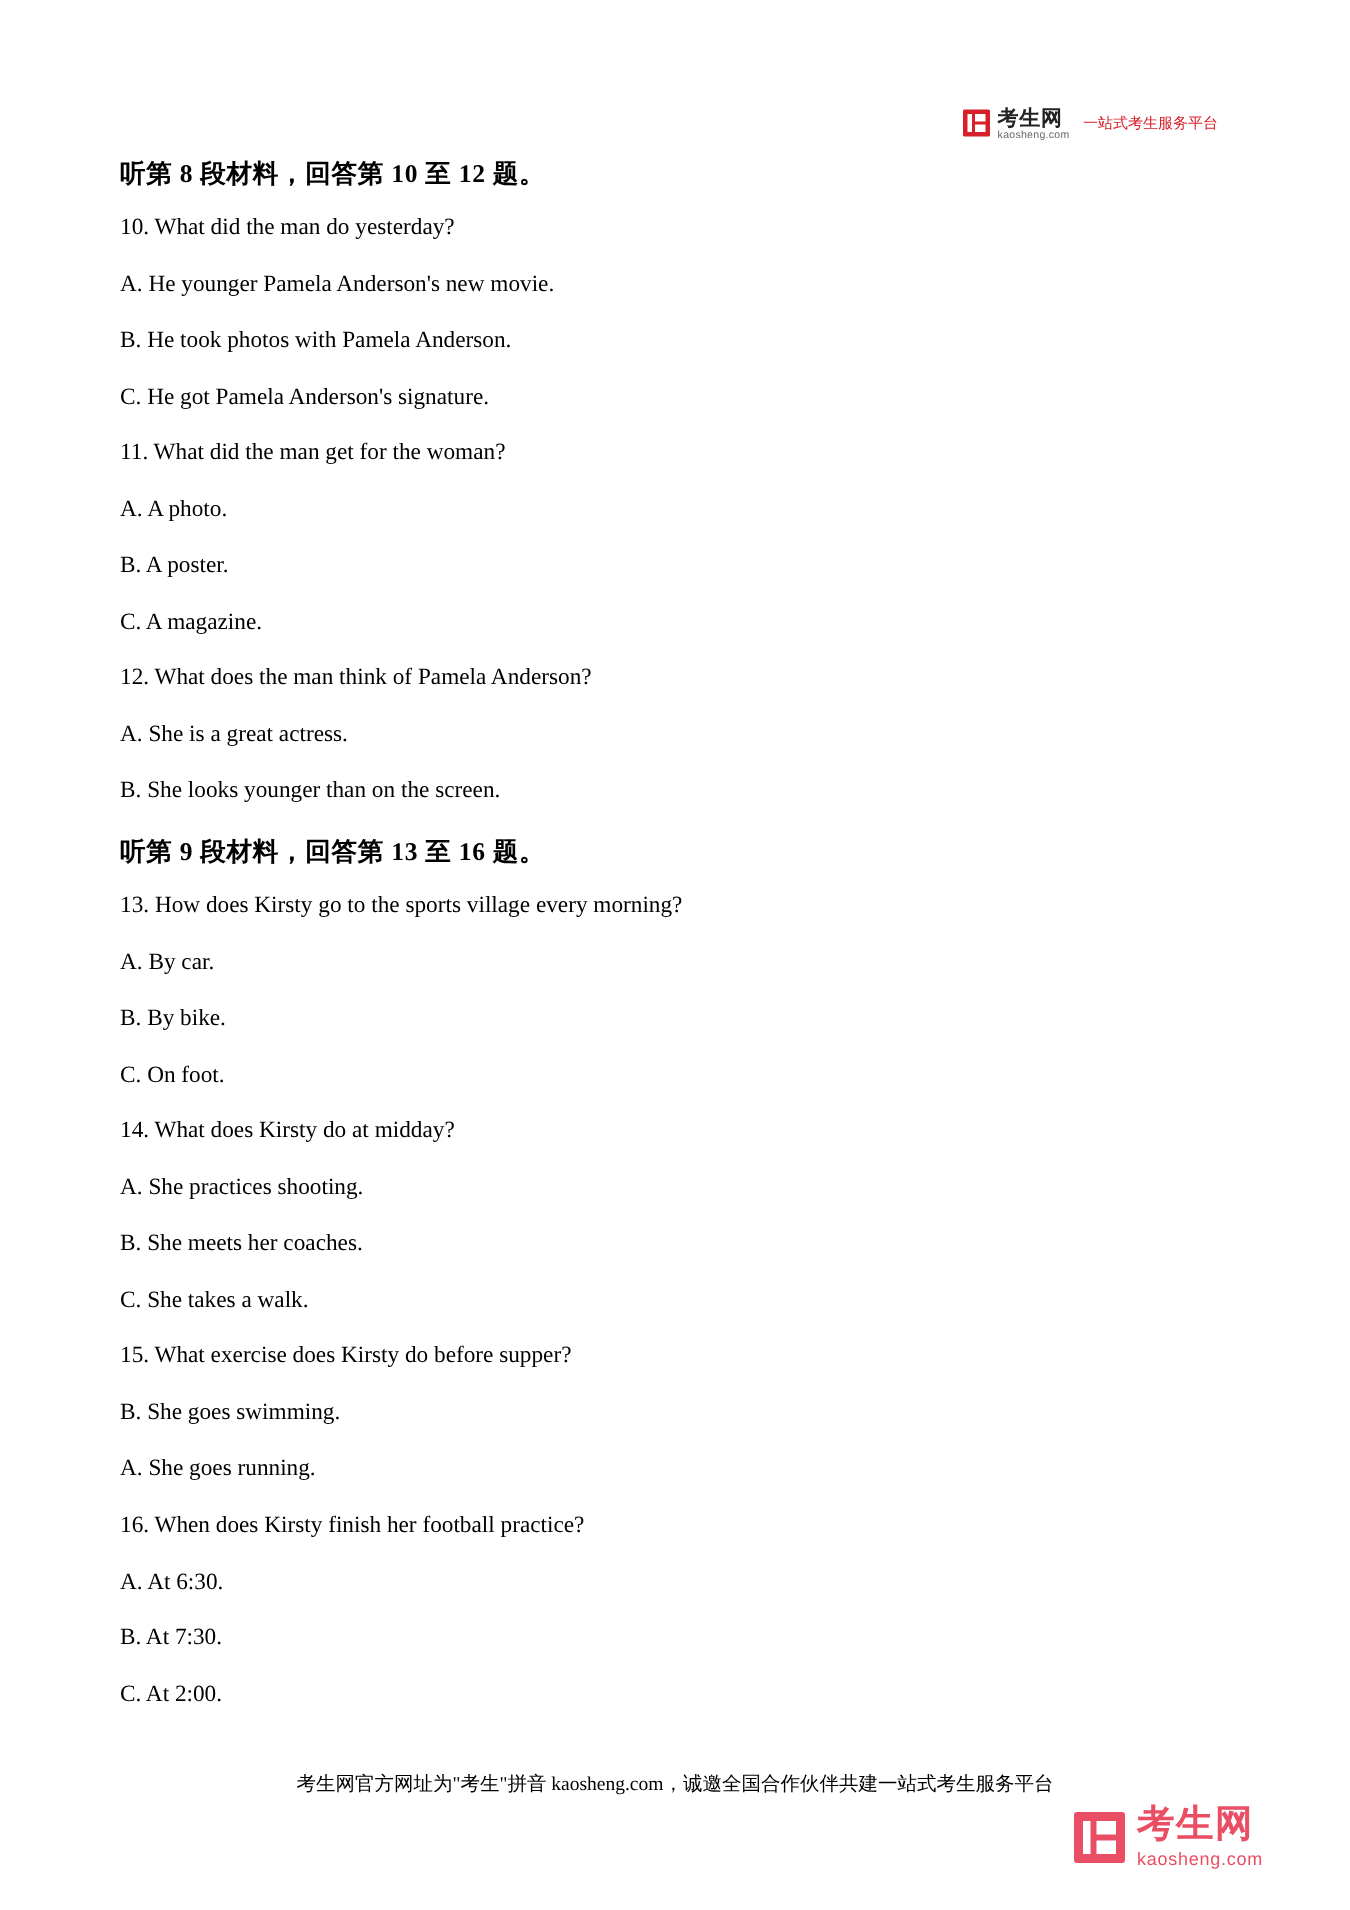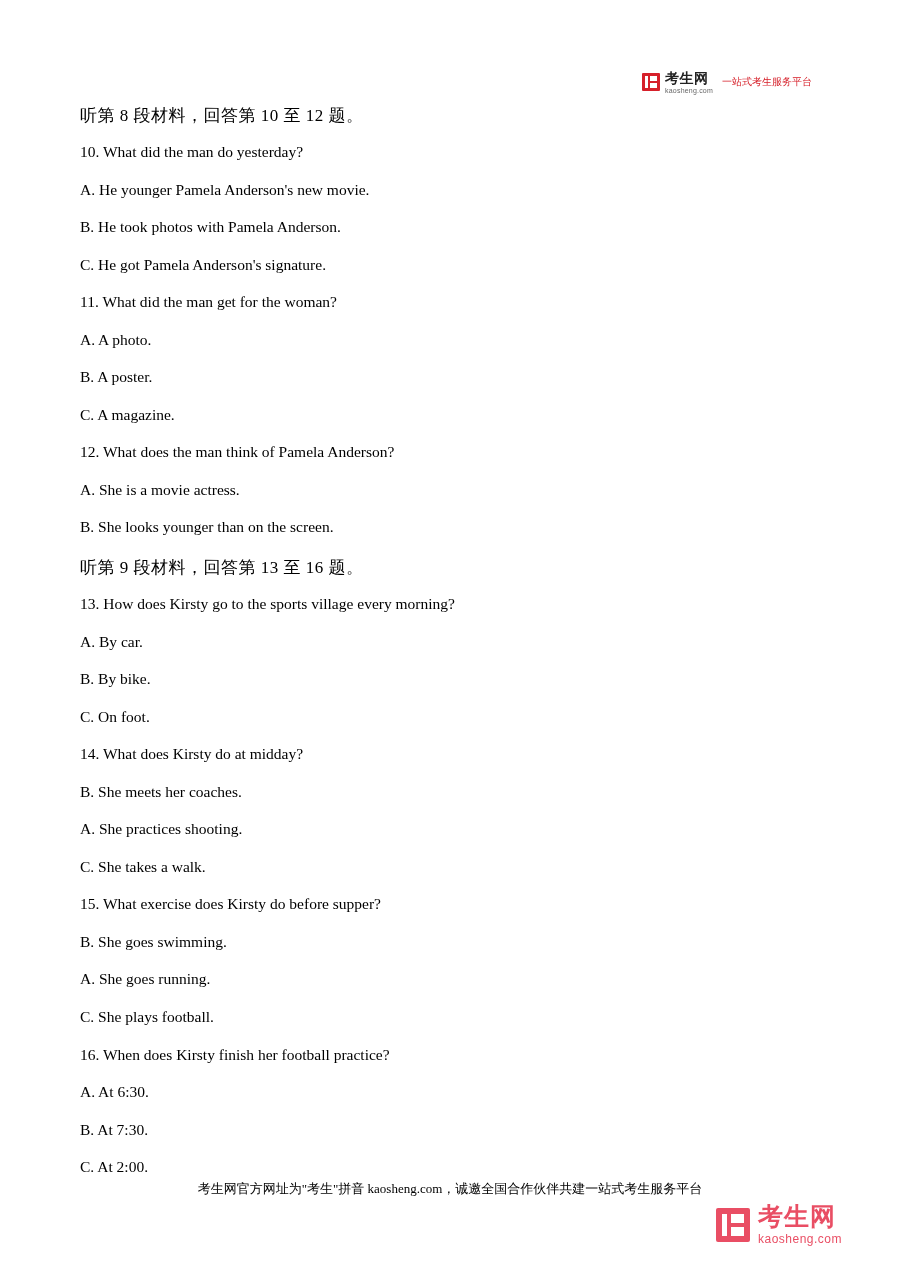--- a/index.html
+++ b/index.html
@@ -92,21 +92,21 @@
   
   .content {
     position: absolute;
     left: 80px;
     top: 104px;
     width: 740px;
   }
 
   .section-heading {
     font-family: "Liberation Serif", serif;
-    font-weight: normal;
+    font-weight: bold;
     font-size: 17px;
     color: #000;
     margin: 0 0 16px 0;
     letter-spacing: 0.5px;
   }
   .section-heading.second {
     margin-top: 20px;
   }
 
   .q-line {
@@ -208,39 +208,38 @@
     <p class="q-line">A. He younger Pamela Anderson's new movie.</p>
     <p class="q-line">B. He took photos with Pamela Anderson.</p>
     <p class="q-line">C. He got Pamela Anderson's signature.</p>
 
     <p class="q-line stem">11. What did the man get for the woman?</p>
     <p class="q-line">A. A photo.</p>
     <p class="q-line">B. A poster.</p>
     <p class="q-line">C. A magazine.</p>
 
     <p class="q-line stem">12. What does the man think of Pamela Anderson?</p>
-    <p class="q-line">A. She is a movie actress.</p>
+    <p class="q-line">A. She is a great actress.</p>
     <p class="q-line">B. She looks younger than on the screen.</p>
 
     <h2 class="section-heading second">听第 9 段材料，回答第 13 至 16 题。</h2>
 
     <p class="q-line stem">13. How does Kirsty go to the sports village every morning?</p>
     <p class="q-line">A. By car.</p>
     <p class="q-line">B. By bike.</p>
     <p class="q-line">C. On foot.</p>
 
     <p class="q-line stem">14. What does Kirsty do at midday?</p>
+    <p class="q-line">A. She practices shooting.</p>
     <p class="q-line">B. She meets her coaches.</p>
-    <p class="q-line">A. She practices shooting.</p>
     <p class="q-line">C. She takes a walk.</p>
 
     <p class="q-line stem">15. What exercise does Kirsty do before supper?</p>
     <p class="q-line">B. She goes swimming.</p>
     <p class="q-line">A. She goes running.</p>
-    <p class="q-line">C. She plays football.</p>
 
     <p class="q-line stem">16. When does Kirsty finish her football practice?</p>
     <p class="q-line">A. At 6:30.</p>
     <p class="q-line">B. At 7:30.</p>
     <p class="q-line">C. At 2:00.</p>
 
   </div>
 
   <div class="footer-note">考生网官方网址为"考生"拼音 kaosheng.com，诚邀全国合作伙伴共建一站式考生服务平台</div>
 

